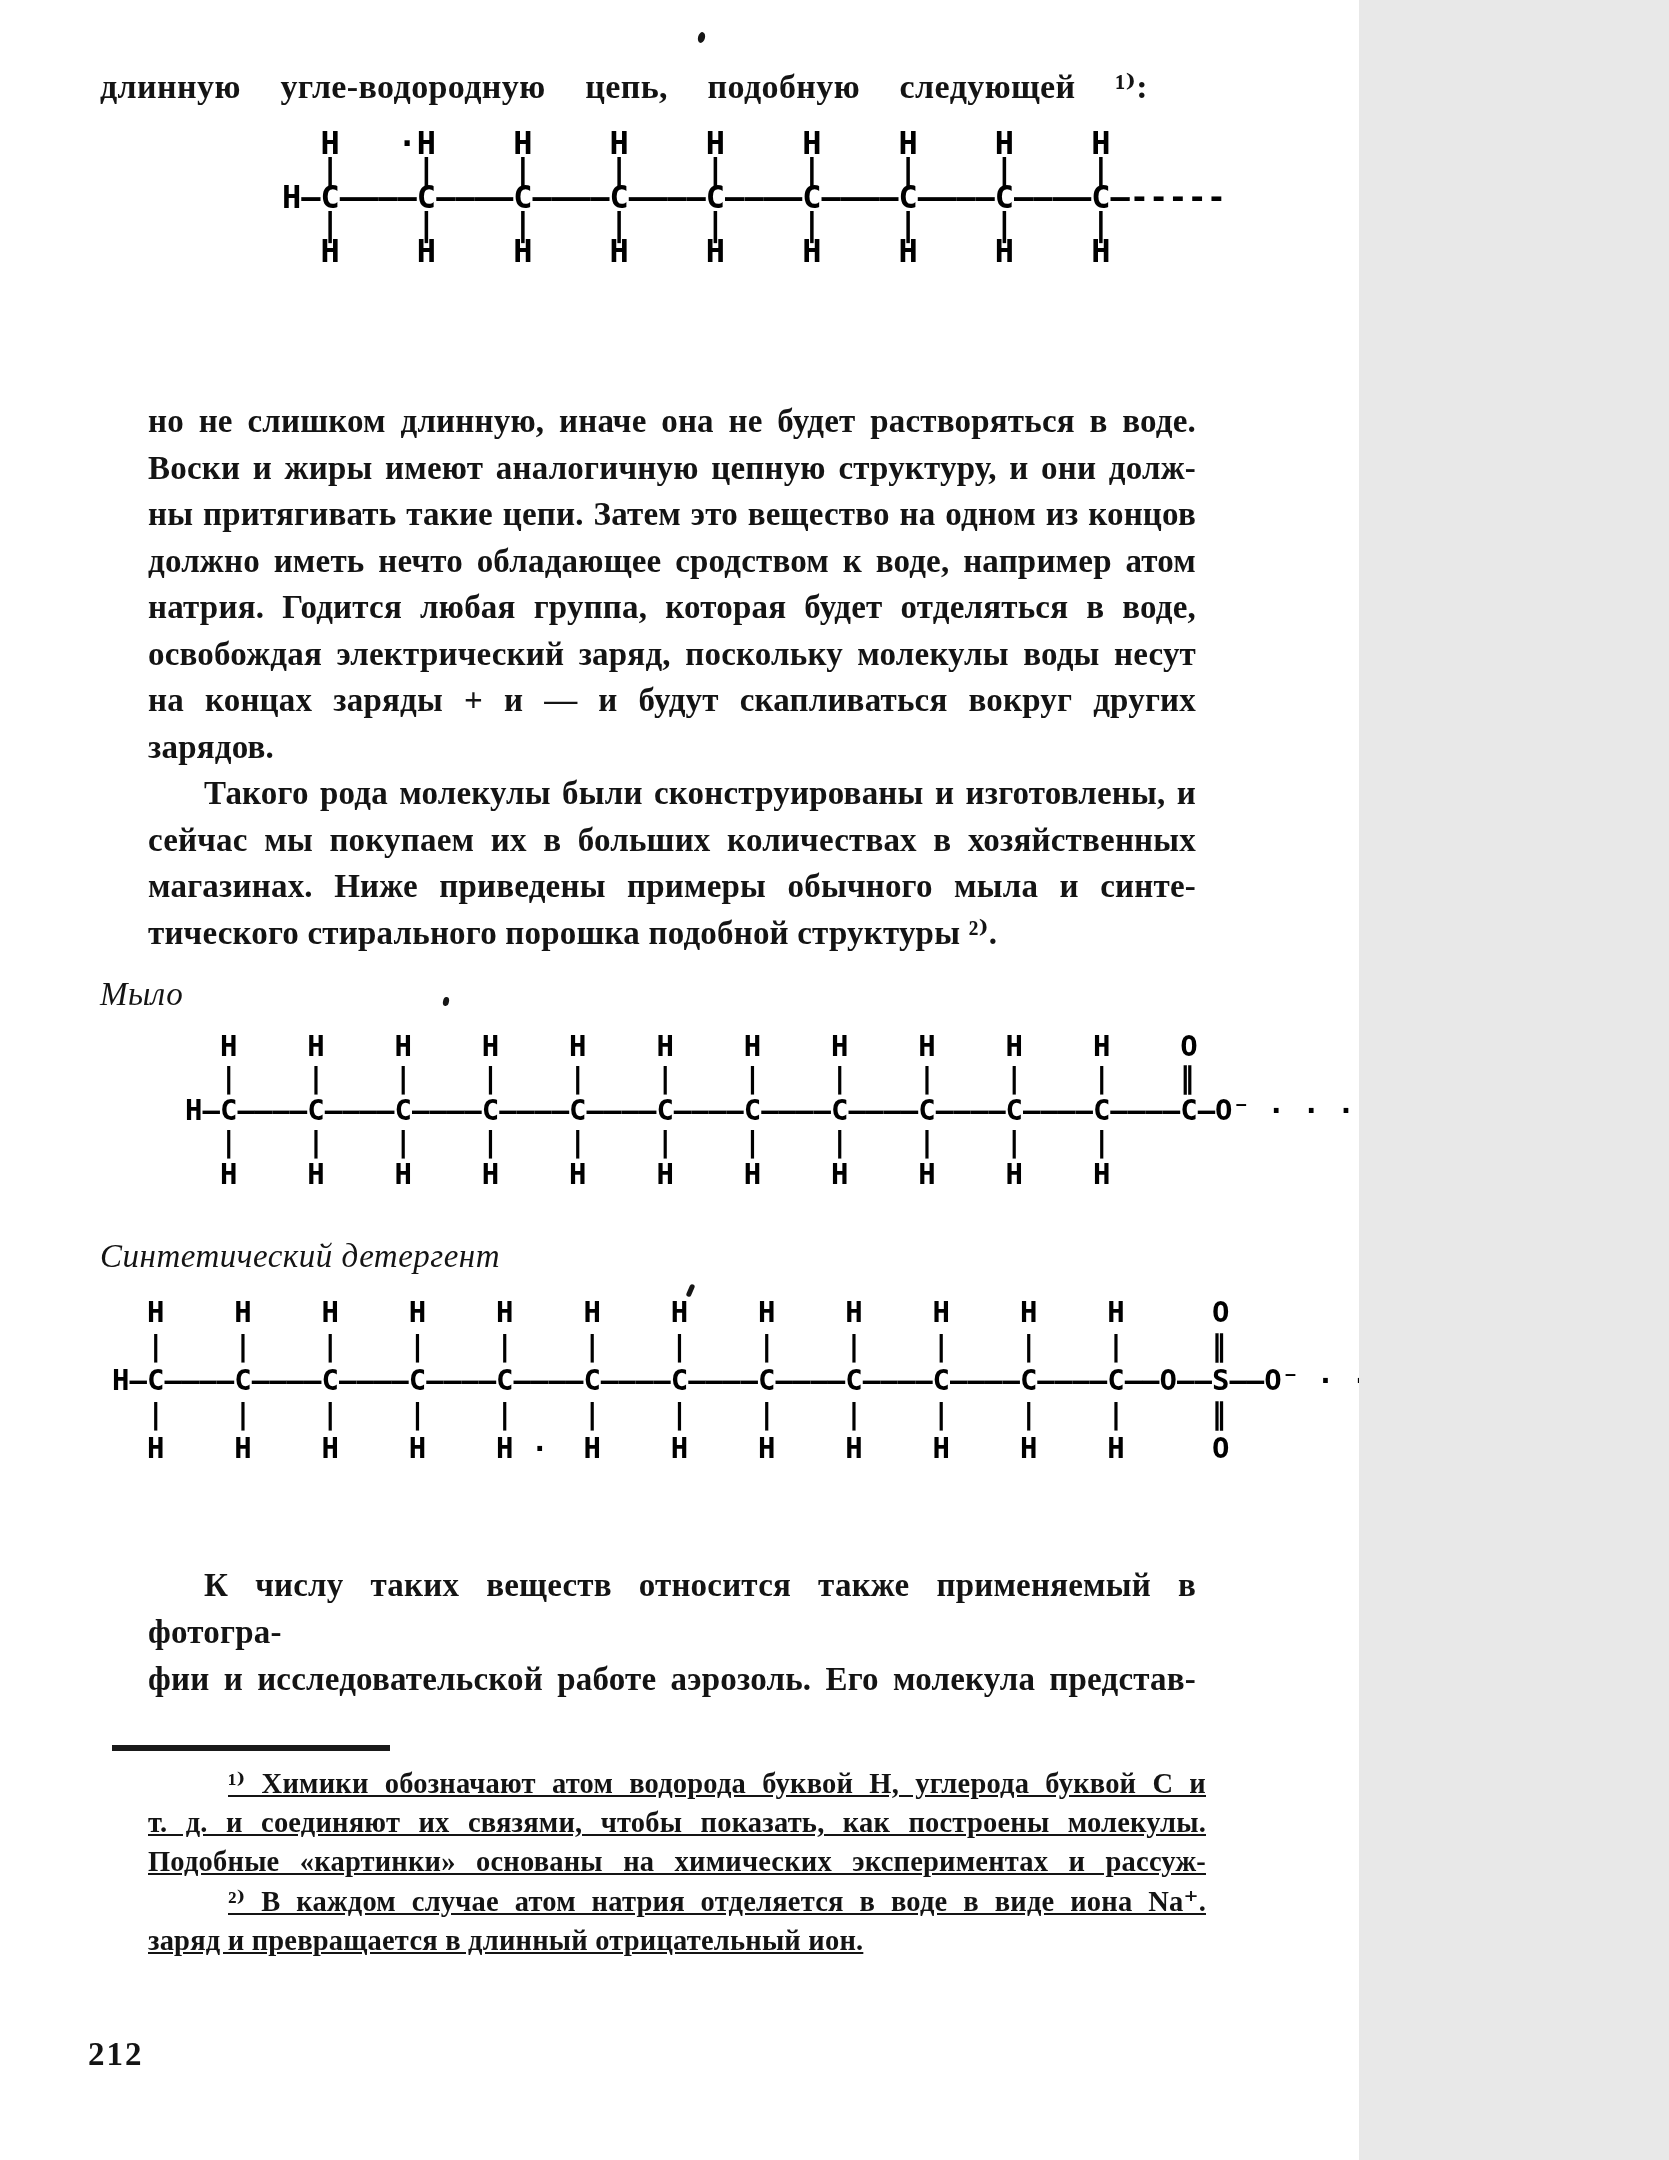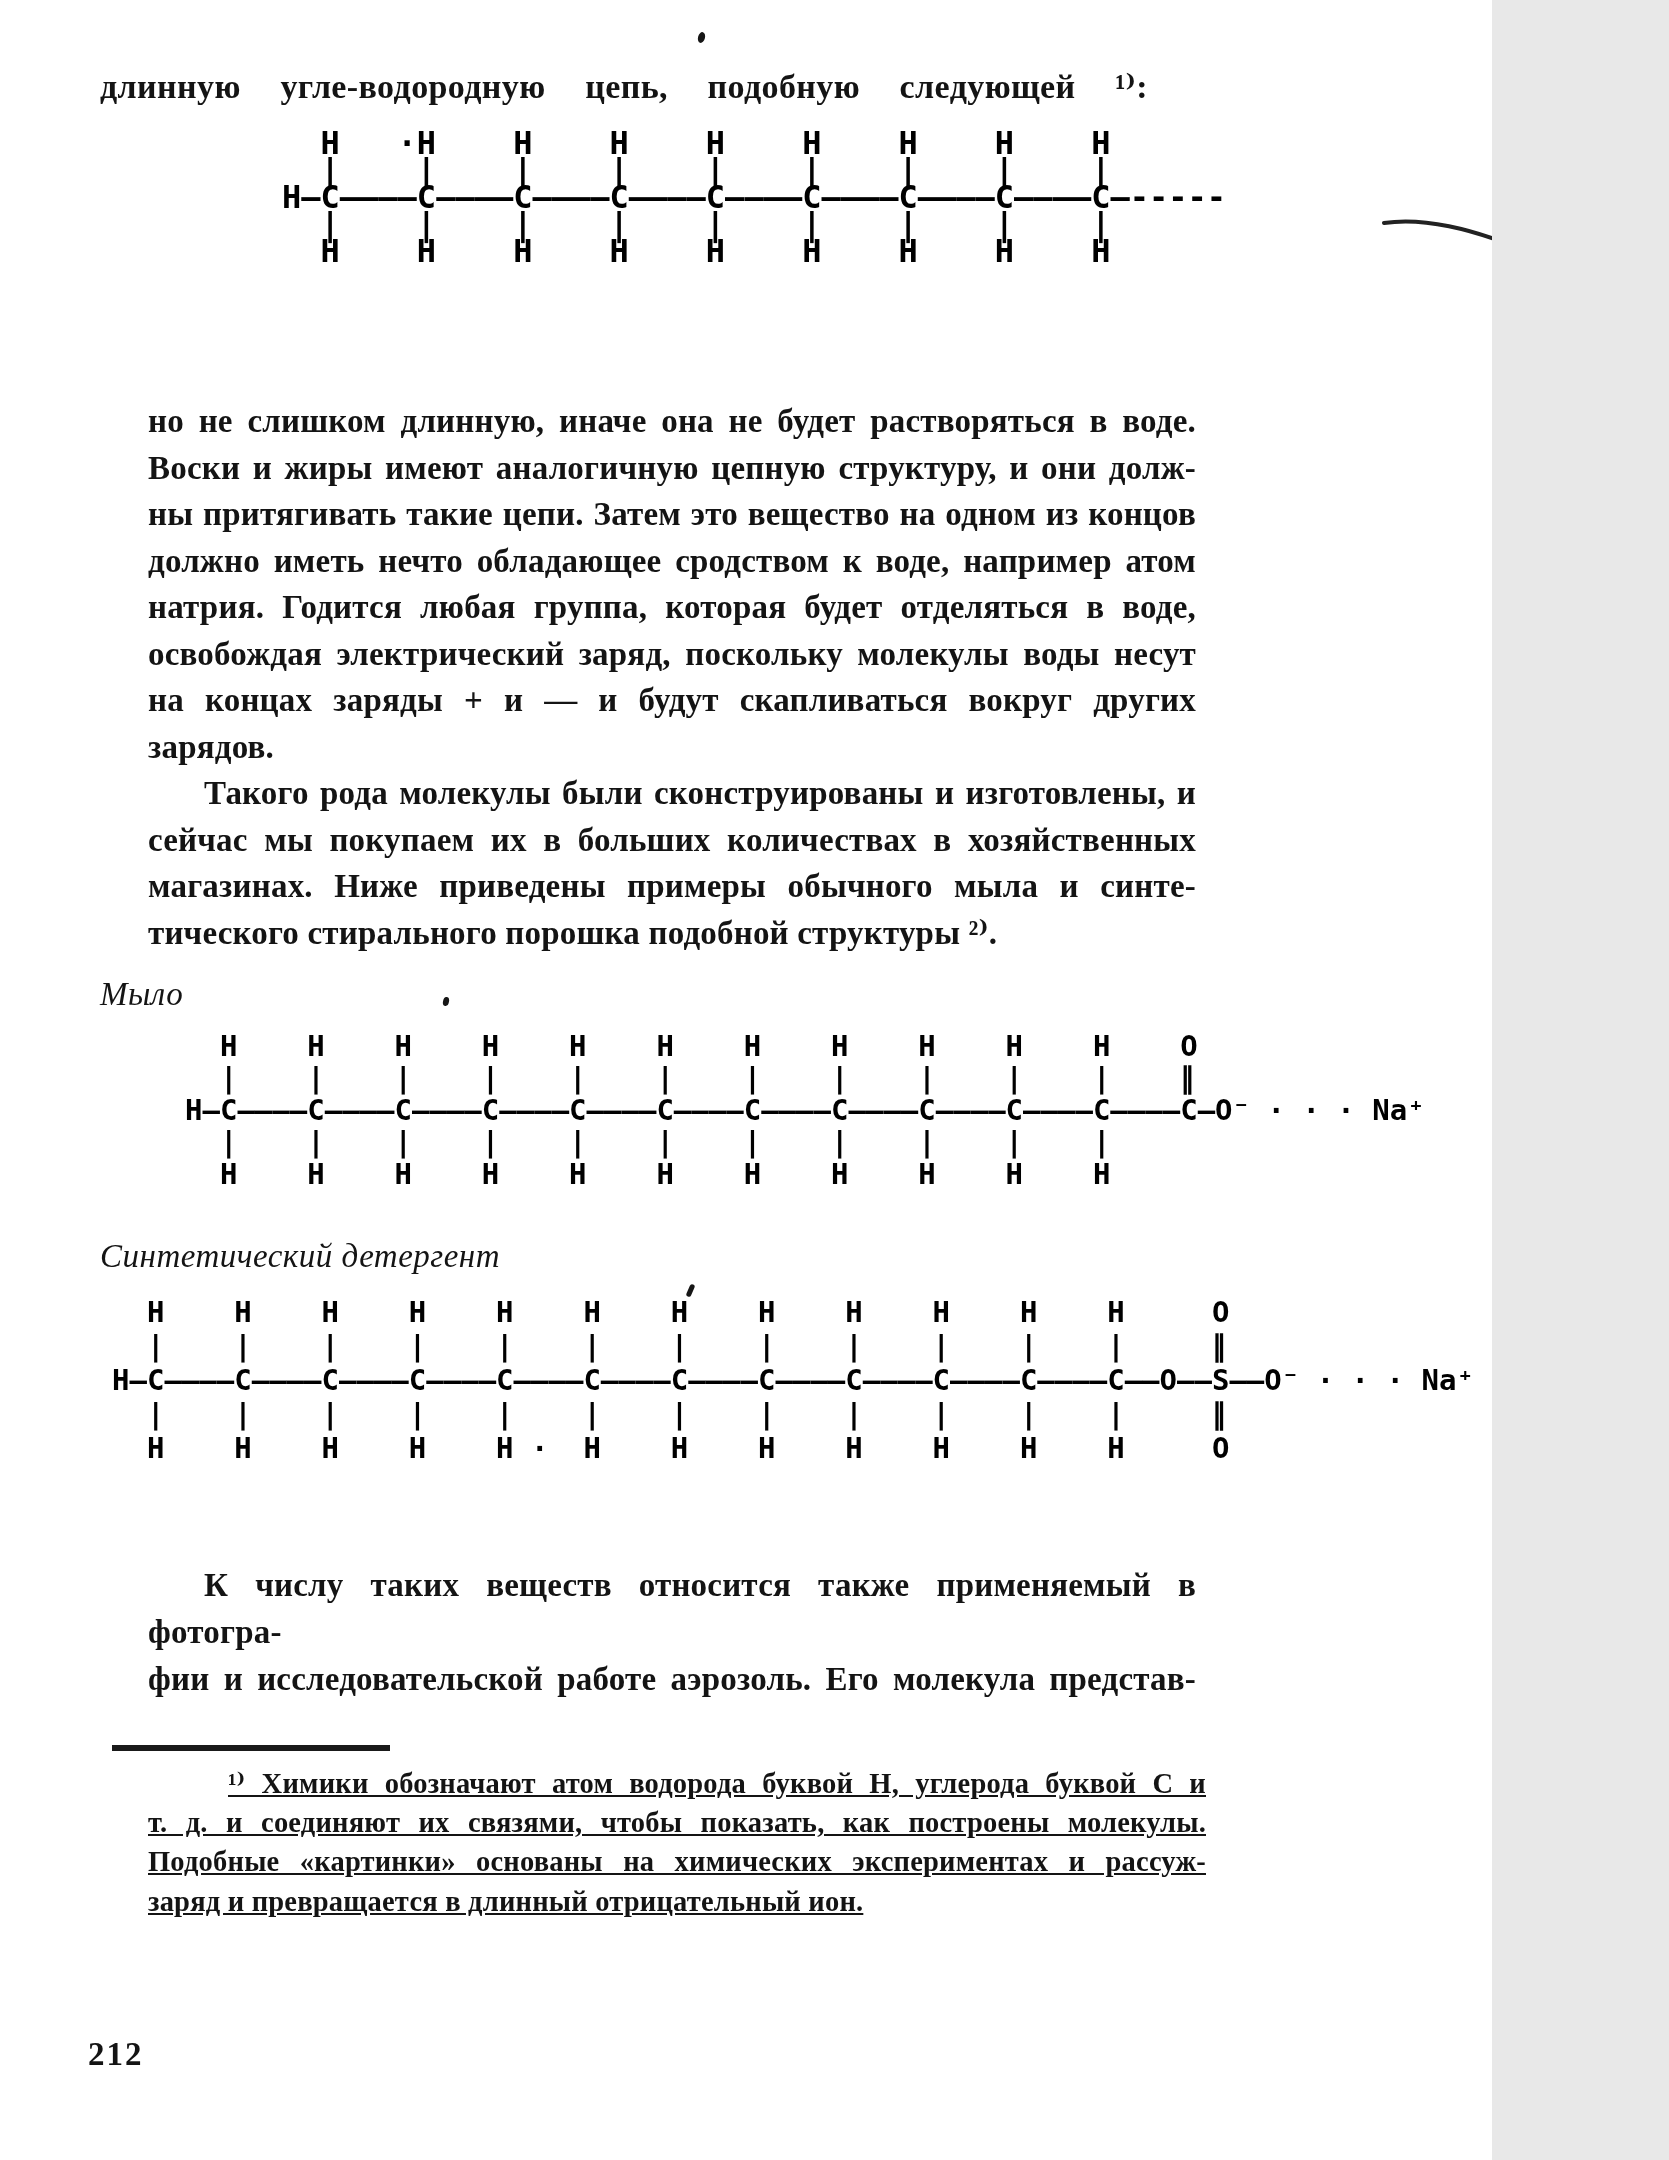--- a/index.html
+++ b/index.html
@@ -1,17 +1,17 @@
 <!DOCTYPE html>
 <html><head>
 <meta charset="utf-8">
 <style>
   html,body{margin:0;padding:0;background:#e8e8e8;}
   .page{
-    position:relative;width:1492px;height:2160px;background:#ffffff;
+    position:relative;width:1359px;height:2160px;background:#ffffff;
     color:#141414;overflow:hidden;
     font-family:"Liberation Serif","DejaVu Serif",serif;font-weight:700;
   }
   .introline{
     position:absolute;top:66px;left:100px;width:1048px;
     font-size:34px;text-align:justify;text-align-last:justify;letter-spacing:.4px;
   }
   .textcol{position:absolute;left:100px;width:1048px;font-size:33px;line-height:46.5px;letter-spacing:.2px;margin-left:48px;}
   .main-col{top:398px;}
   .aer-col{top:1562px;line-height:47px;}
@@ -97,18 +97,19 @@
       <div class="tline ind">К числу таких веществ относится также применяемый в фотогра-</div>
       <div class="tline">фии и исследовательской работе аэрозоль. Его молекула представ-</div>
     </div>
 
   <div class="sep"></div>
 
   <div class="textcol fns">
       <div class="tline ind">¹⁾ Химики обозначают атом водорода буквой Н, углерода буквой С и</div>
       <div class="tline">т. д. и соединяют их связями, чтобы показать, как построены молекулы.</div>
       <div class="tline">Подобные «картинки» основаны на химических экспериментах и рассуж-</div>
+      <div class="tline ind">²⁾ В каждом случае атом натрия отделяется в воде в виде иона Na⁺.</div>
       <div class="tline end">заряд и превращается в длинный отрицательный ион.</div>
     </div>
 
   <div class="pagenum">212</div>
 
 </div>
 
 </body></html>

